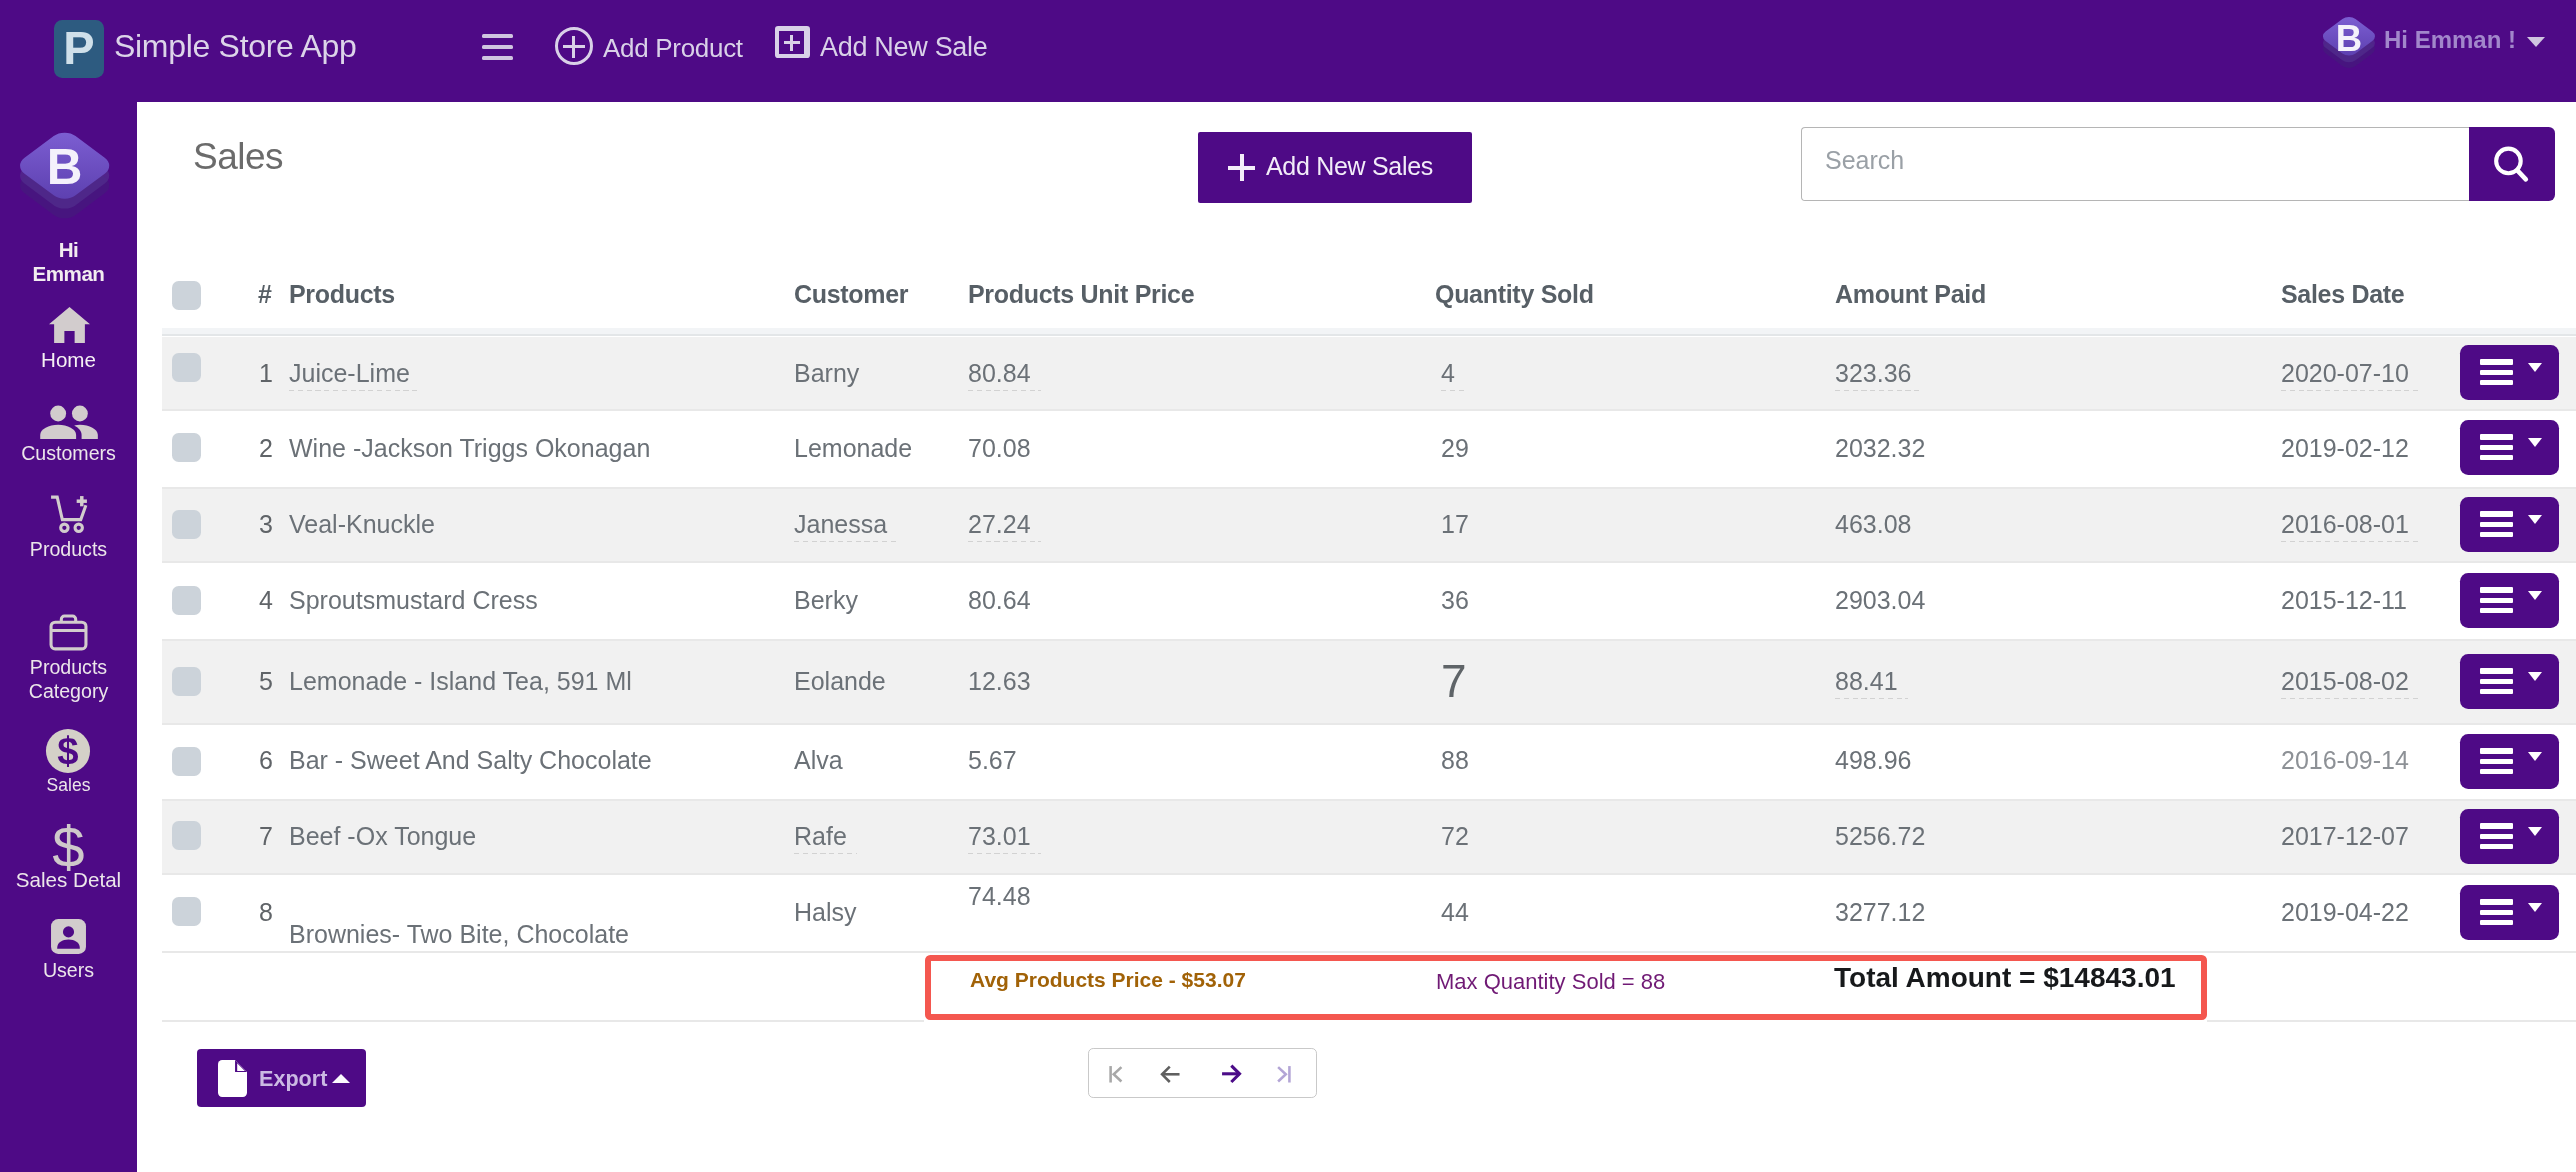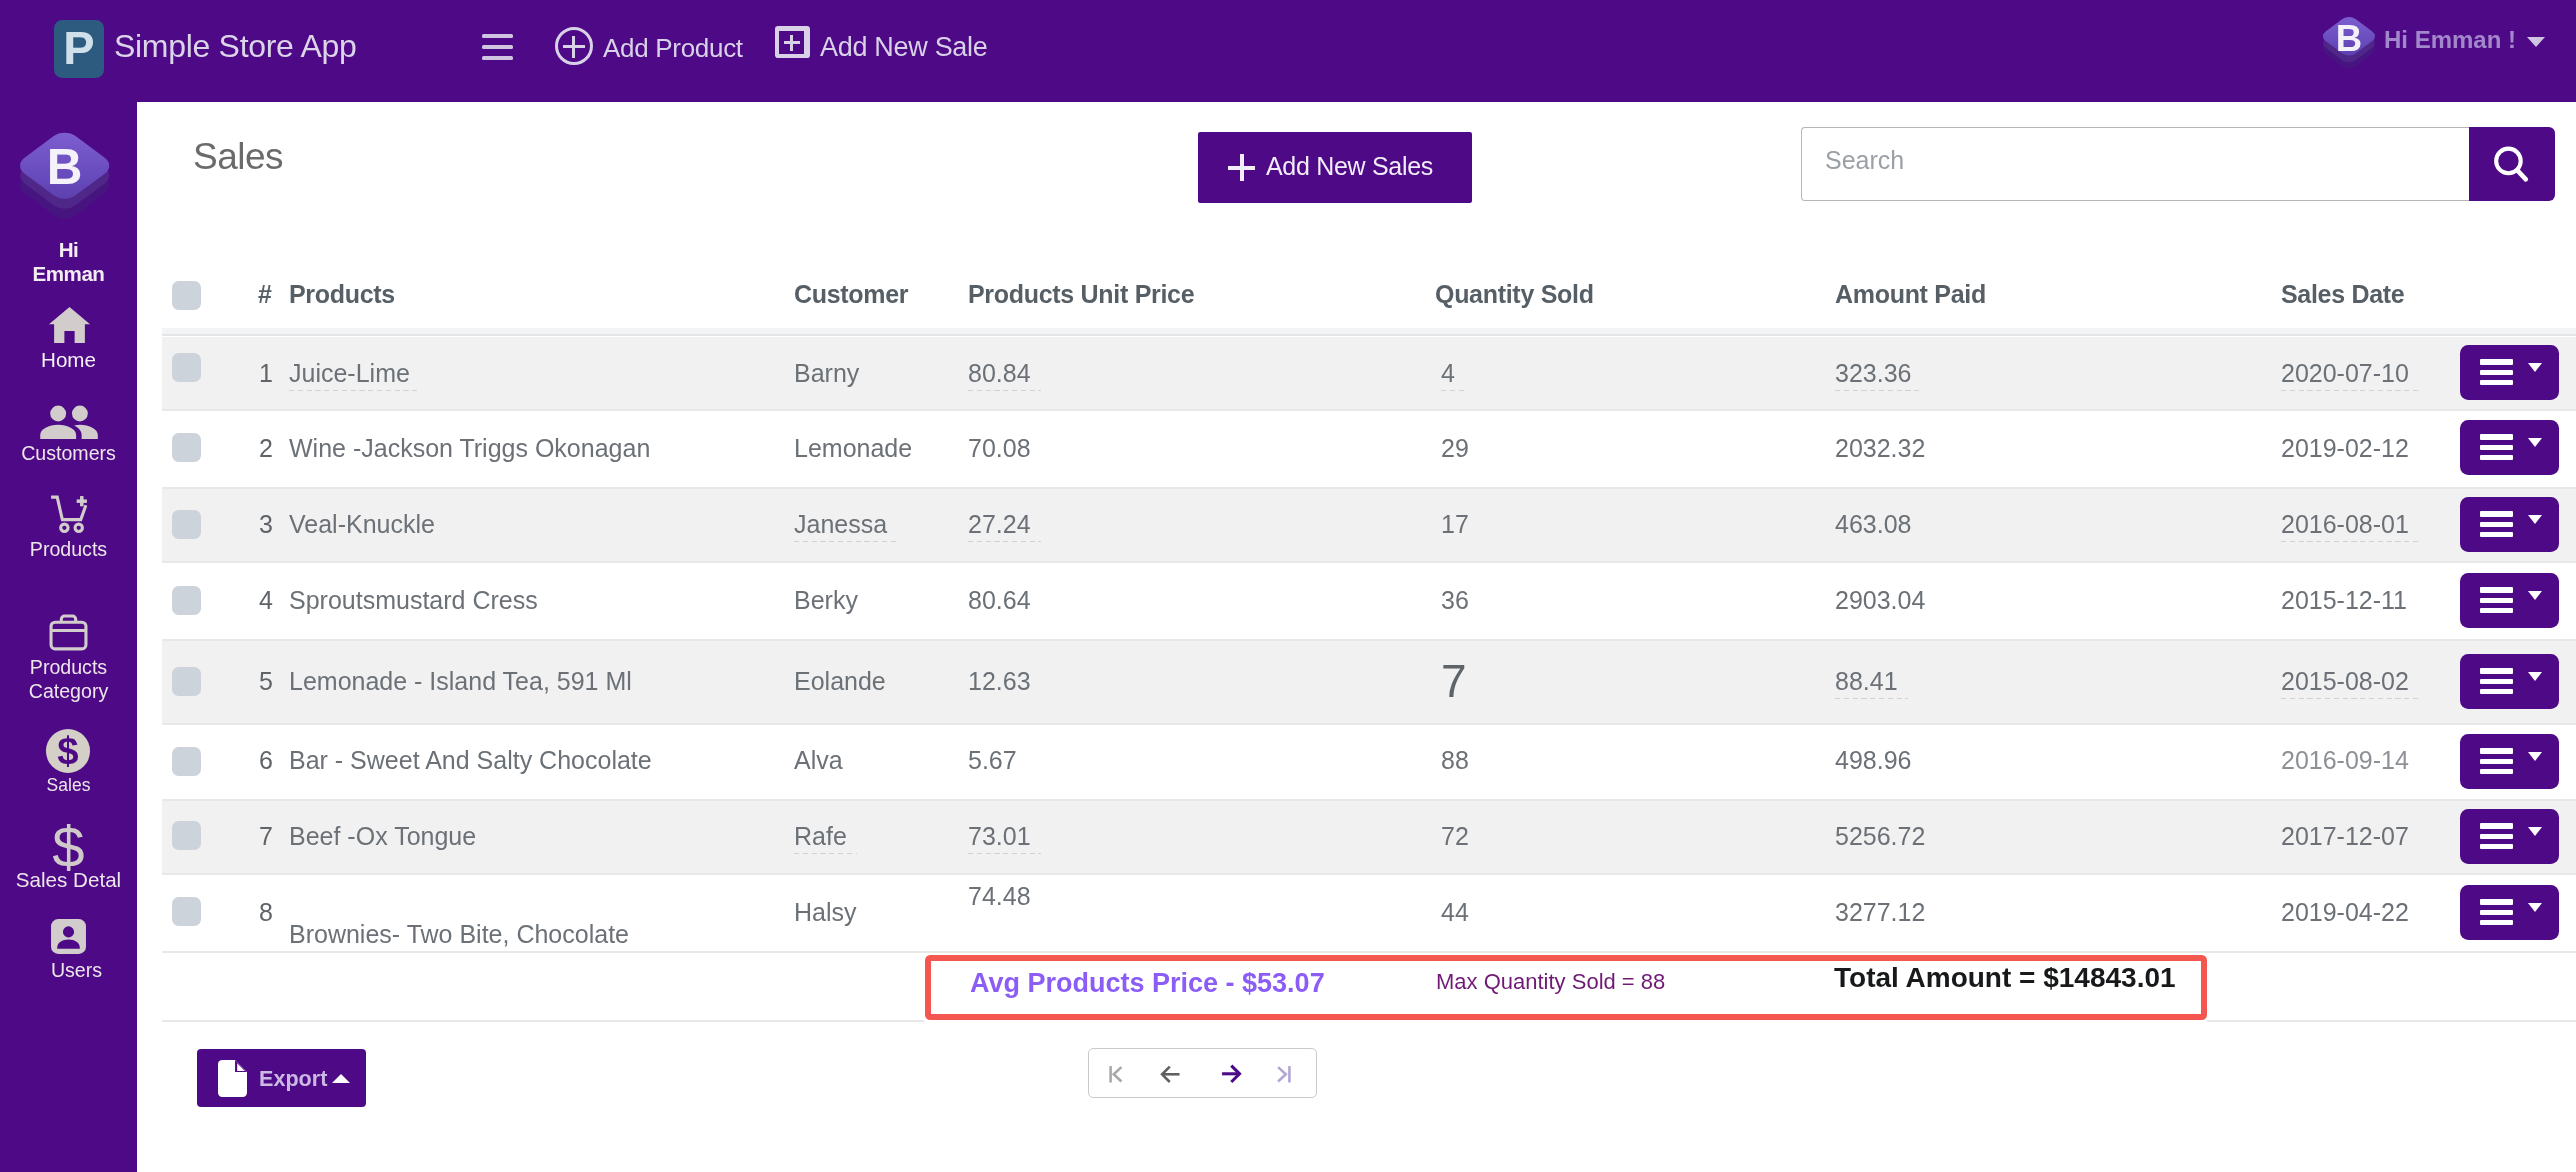--- a/index.html
+++ b/index.html
@@ -125,21 +125,21 @@
 <div class="slabel" style="top:775px;font-size:17.5px;">Sales</div>
 
 <div class="abs" style="left:0;top:813px;width:137px;text-align:center;font-size:58px;color:#cfc9ca;">$</div>
 <div class="slabel" style="top:868px;">Sales Detal</div>
 
 <svg class="abs" style="left:50px;top:918px;" width="37" height="37" viewBox="0 0 36 36">
   <rect x="1" y="1" width="34" height="34" rx="7" fill="#d2cccd"></rect>
   <circle cx="18" cy="13.5" r="5.4" fill="#4e0a86"></circle>
   <path d="M7 29 c0-5 5-8 11-8 s11 3 11 8 v1 H7 Z" fill="#4e0a86"></path>
 </svg>
-<div class="slabel" style="top:959px;font-size:19.6px;padding-left:8px;">Users</div>
+<div class="slabel" style="top:959px;font-size:19.6px;">Users</div>
 
 <div class="abs" style="left:193px;top:136px;font-size:37px;letter-spacing:-0.5px;color:#6b6b6b;">Sales</div>
 
 <div class="abs" style="left:1198px;top:132px;width:274px;height:71px;background:#4e0a86;border-radius:2.1px;"></div>
 <div class="abs" style="left:1228px;top:166px;width:27px;height:3.6px;background:#f4eefa;"></div>
 <div class="abs" style="left:1240px;top:154px;width:3.6px;height:27px;background:#f4eefa;"></div>
 <div class="abs" style="left:1266px;top:152px;font-size:25px;letter-spacing:-0.3px;color:#f2ecf8;">Add New Sales</div>
 
 <div class="abs" style="left:1801px;top:127px;width:670px;height:74px;border:1.5px solid #b5b5b5;border-right:none;border-radius:4.1px 0 0 4.1px;box-sizing:border-box;"></div>
 <div class="abs" style="left:1825px;top:146px;font-size:25px;color:#9aa0a6;">Search</div>
@@ -287,21 +287,21 @@
 <div class="cell" style="left:1835px;top:873px;height:78px;line-height:78px;">3277.12</div>
 <div class="cell" style="left:2281px;top:873px;height:78px;line-height:78px;">2019-04-22</div>
 <div class="abtn" style="top:885px;">
     <div class="b1" style="top:14.4px;"></div>
     <div class="b1" style="top:25px;"></div>
     <div class="b1" style="top:35px;"></div>
     <div class="tri"></div>
   </div>
 
 <div class="abs" style="left:925px;top:955px;width:1282px;height:65px;border:6.2px solid #f4574f;border-radius:5.2px;box-sizing:border-box;"></div>
-<div class="abs" style="left:970px;top:968px;font-size:27px;font-weight:bold;color:#8b5cf6;">Avg Products Price - $53.07</div>
+<div class="abs" style="left:970px;top:968px;font-size:21px;font-weight:bold;color:#a16207;">Avg Products Price - $53.07</div>
 <div class="abs" style="left:1436px;top:969px;font-size:22px;color:#701a75;">Max Quantity Sold = 88</div>
 <div class="abs" style="left:1834px;top:962px;font-size:28px;font-weight:bold;color:#17191b;">Total Amount = $14843.01</div>
 <div class="abs" style="left:162px;top:1020px;width:762px;height:1.5px;background:#e8e8e8;"></div>
 <div class="abs" style="left:2207px;top:1020px;width:376px;height:1.5px;background:#e8e8e8;"></div>
 
 <div class="abs" style="left:197px;top:1049px;width:169px;height:58px;background:#4e0a86;border-radius:4.1px;"></div>
 <svg class="abs" style="left:218px;top:1060px;" width="29" height="37" viewBox="0 0 56 71">
   <path d="M8 0 H33 L56 23 V63 a8 8 0 0 1 -8 8 H8 a8 8 0 0 1 -8 -8 V8 a8 8 0 0 1 8 -8 Z" fill="#fff"></path>
   <path d="M33 0 V23 H56 Z" fill="#4e0a86"></path>
   <path d="M37 6 L52 21 H37 Z" fill="#fff"></path>

